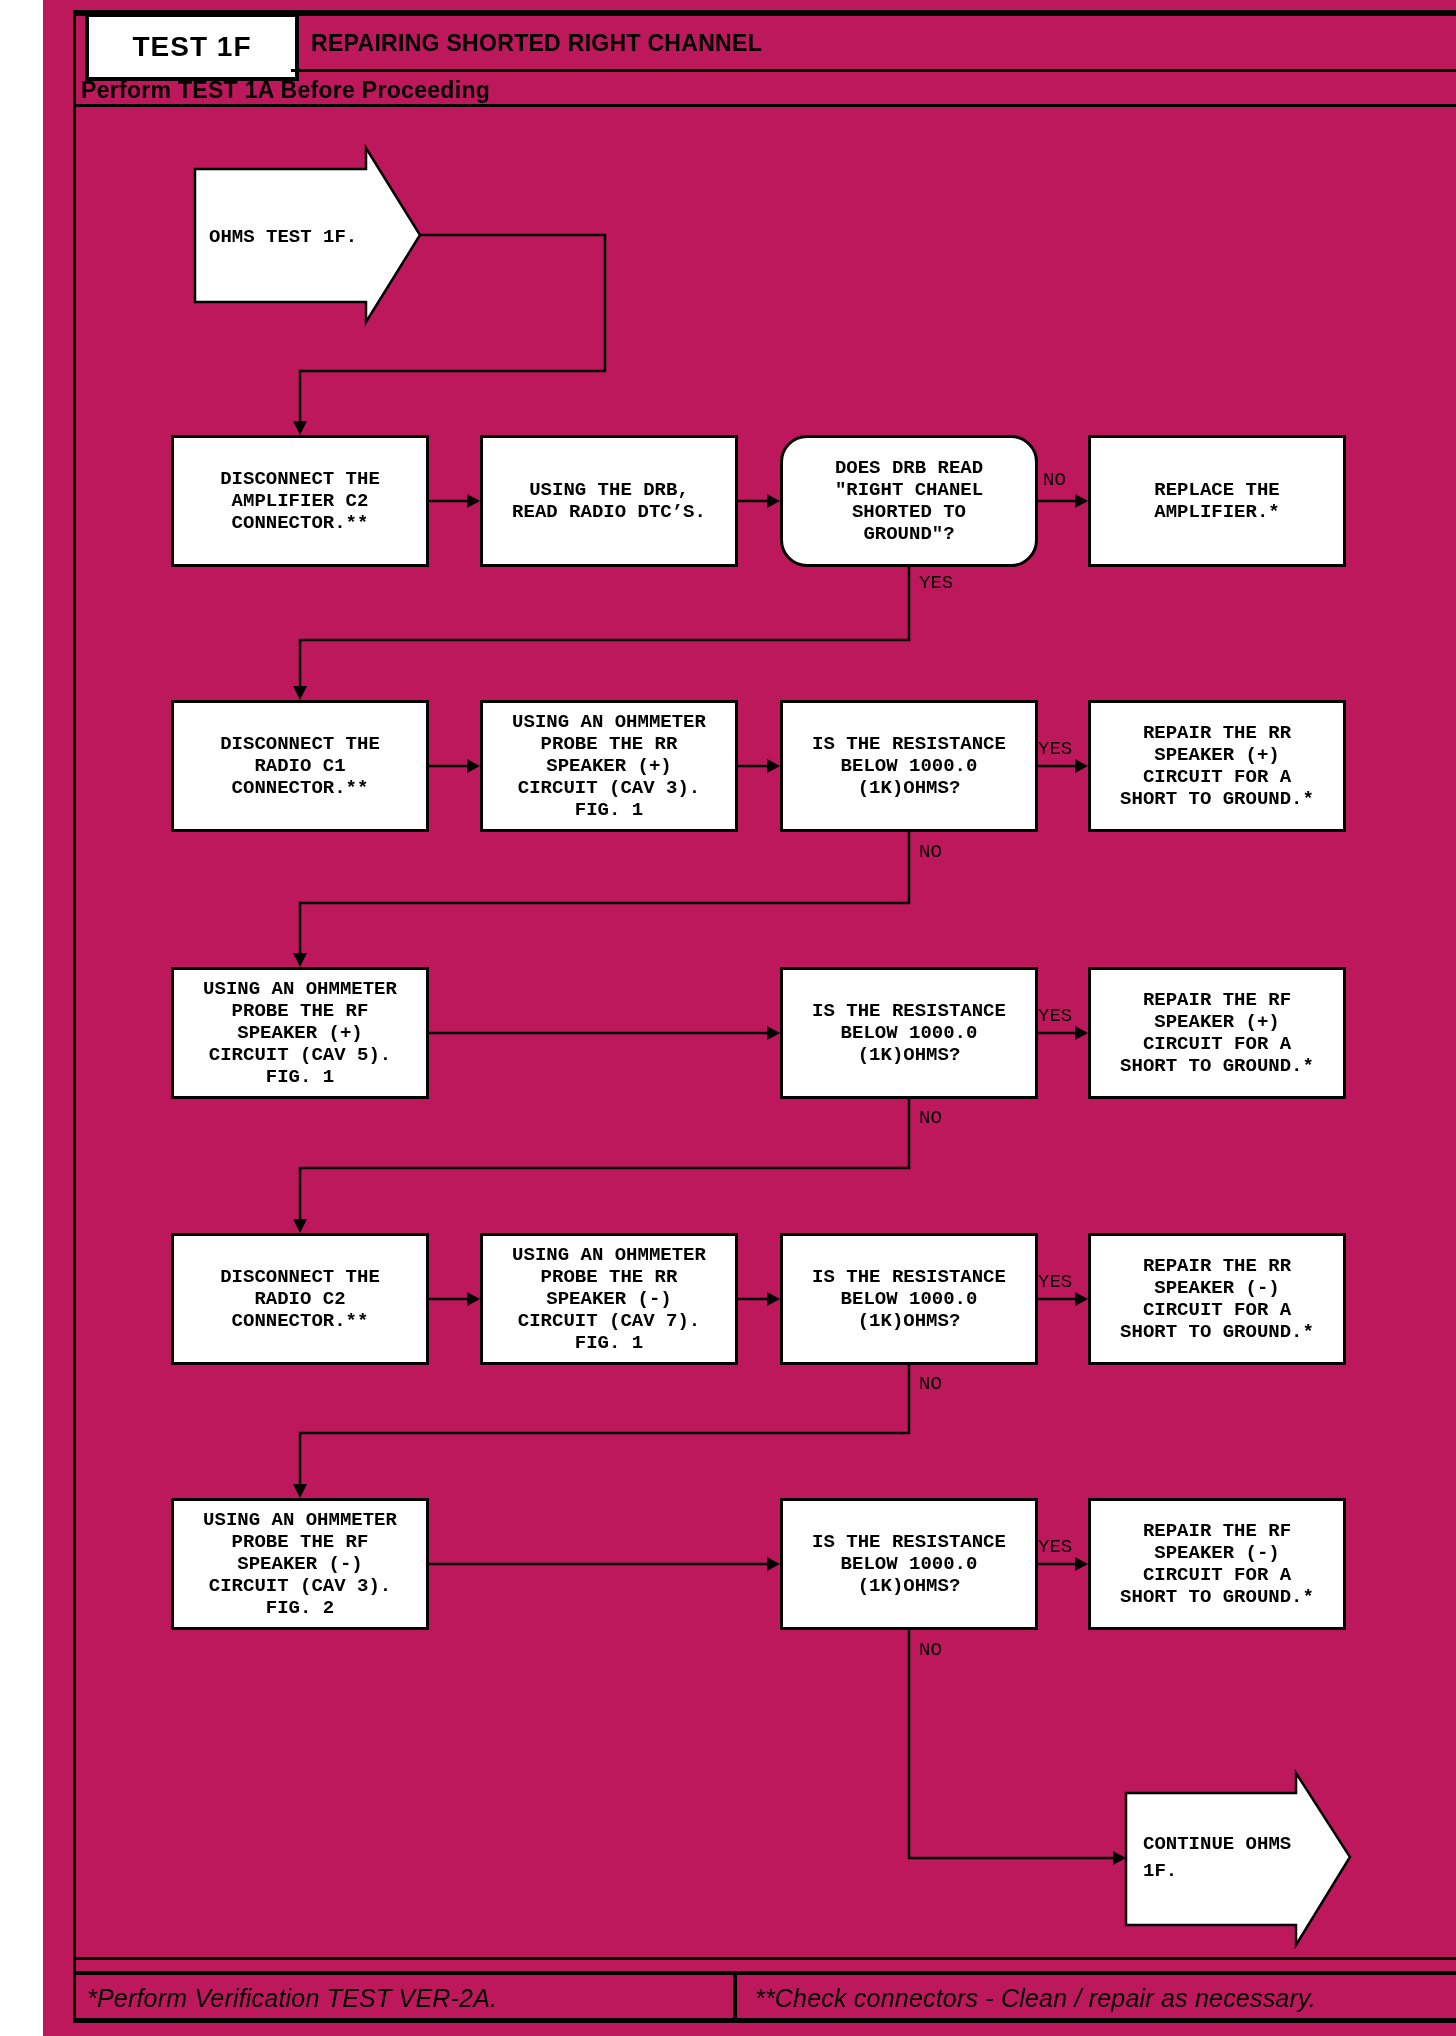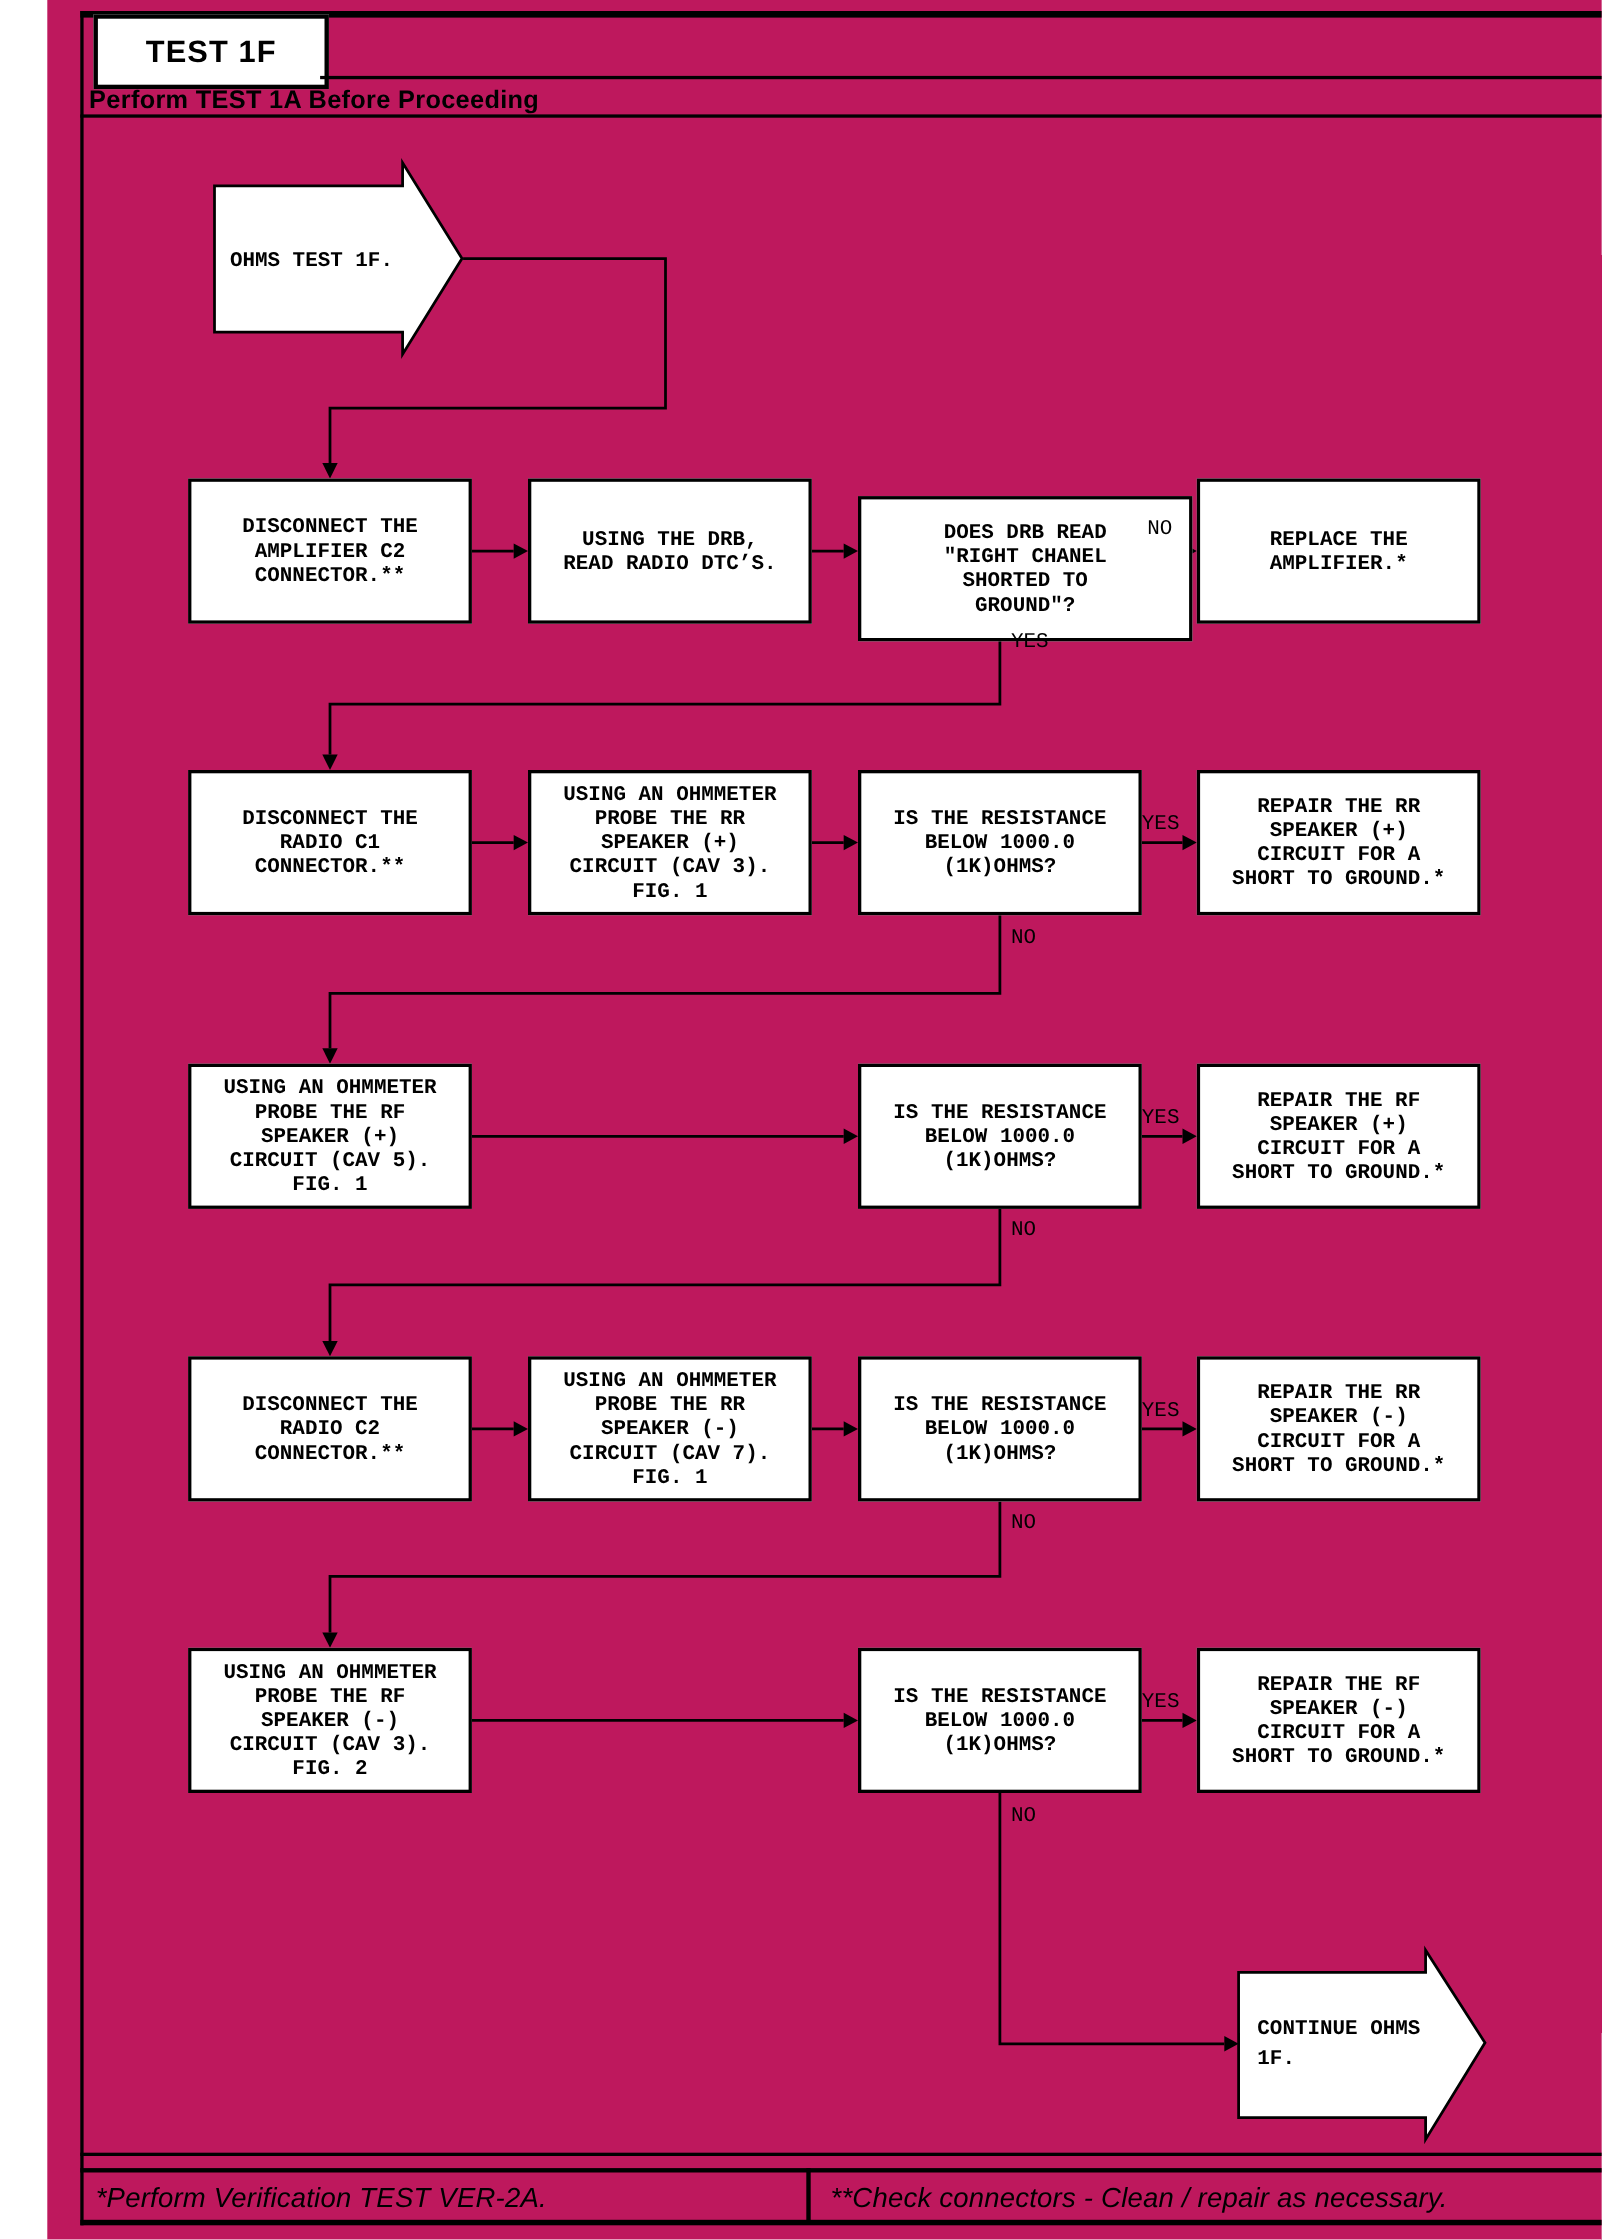--- a/index.html
+++ b/index.html
@@ -42,20 +42,21 @@
 <div class="page">
 
   <div class="bar" style="left:30px; top:10px; width:1412px; height:6px;"></div>
   <div class="bar" style="left:30px; top:10px; width:3px; height:2013px;"></div>
   <div class="bar" style="left:1437px; top:10px; width:3px; height:2013px;"></div>
   <div class="bar" style="left:30px; top:2018px; width:1410px; height:5px;"></div>
 
   <div class="testbox">
     <span>TEST 1F</span>
   </div>
+  <div class="title">REPAIRING SHORTED RIGHT CHANNEL</div>
   <div class="bar" style="left:248px; top:69px; width:1189px; height:3px;"></div>
   <div class="subtitle">Perform TEST 1A Before Proceeding</div>
   <div class="bar" style="left:30px; top:104px; width:1407px; height:3px;"></div>
 
   <svg class="connectors" width="1456" height="2036">
 
     <polygon class="shape" points="152,169 323,169 323,148 377,235 323,322 323,302 152,302"></polygon>
 
     <polygon class="shape" points="1083,1793 1253,1793 1253,1773 1307,1857 1253,1945 1253,1925 1083,1925"></polygon>
 
@@ -111,21 +112,21 @@
 
   <div class="bigarrow-text" style="left:166px; top:224px;">OHMS TEST 1F.</div>
   <div class="bigarrow-text" style="left:1100px; top:1831px;">CONTINUE OHMS
 1F.</div>
 
   <div class="fbox" style="left:128px; top:435px; width:258px; height:132px;">DISCONNECT THE
 AMPLIFIER C2
 CONNECTOR.**</div>
   <div class="fbox" style="left:437px; top:435px; width:258px; height:132px;">USING THE DRB,
 READ RADIO DTC’S.</div>
-  <div class="fbox" style="left:737px; top:451px; width:304px; height:132px;">DOES DRB READ
+  <div class="fbox" style="left:737px; top:435px; width:258px; height:132px;border-radius:27px;">DOES DRB READ
 "RIGHT CHANEL
 SHORTED TO
 GROUND"?</div>
   <div class="fbox" style="left:1045px; top:435px; width:258px; height:132px;">REPLACE THE
 AMPLIFIER.*</div>
 
   <div class="fbox" style="left:128px; top:700px; width:258px; height:132px;">DISCONNECT THE
 RADIO C1
 CONNECTOR.**</div>
   <div class="fbox" style="left:437px; top:700px; width:258px; height:132px;">USING AN OHMMETER

